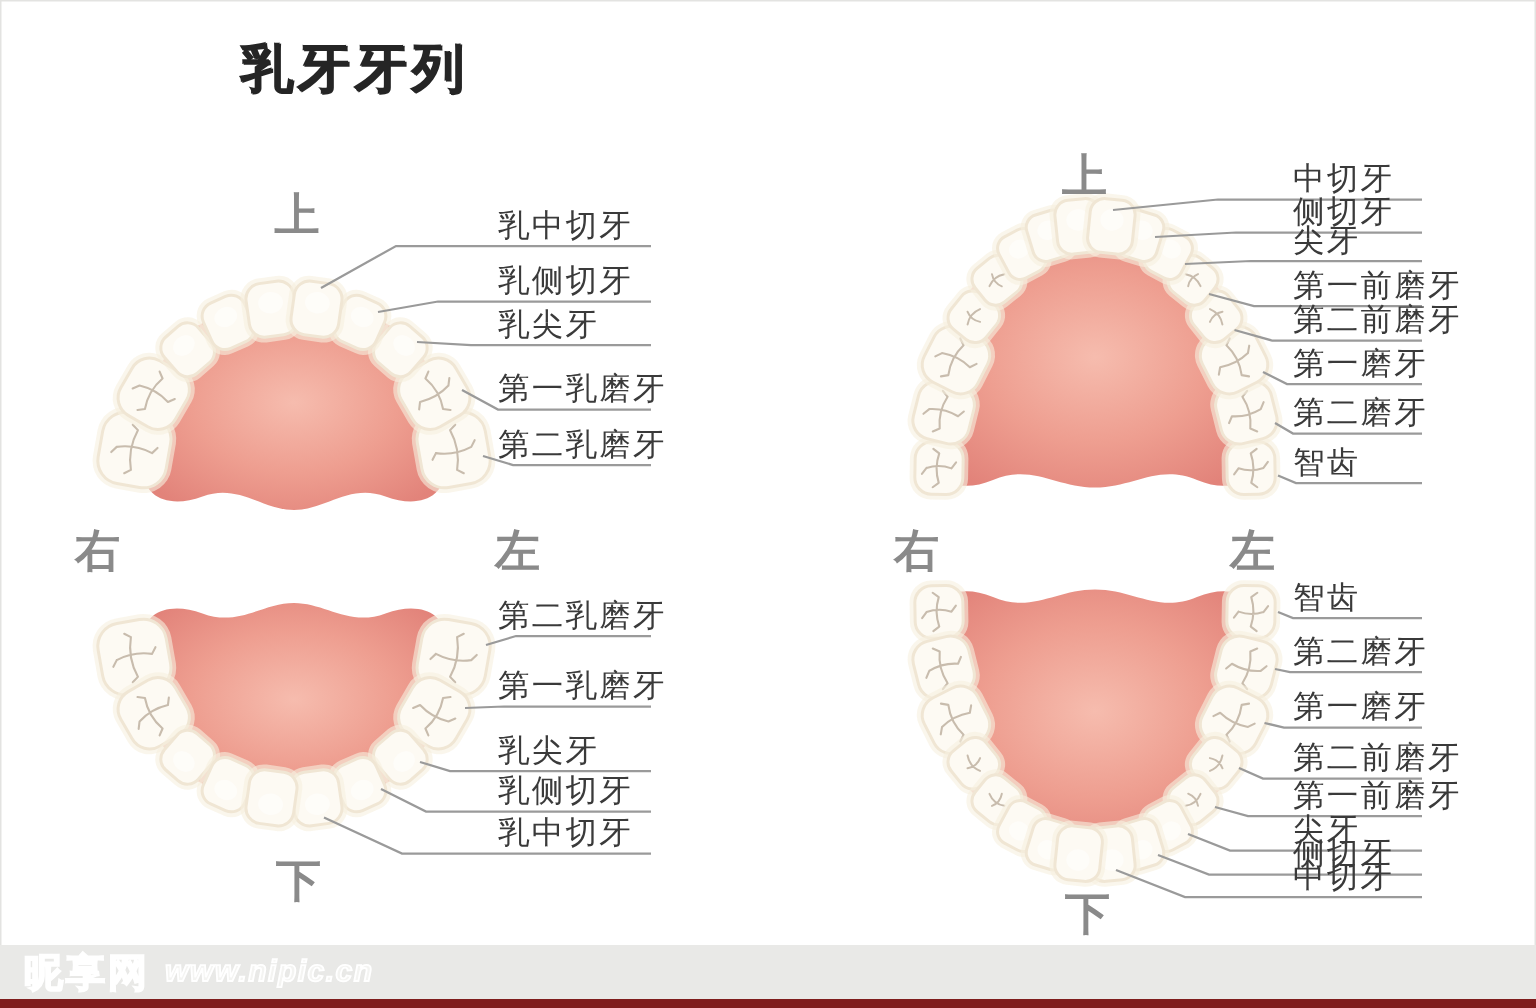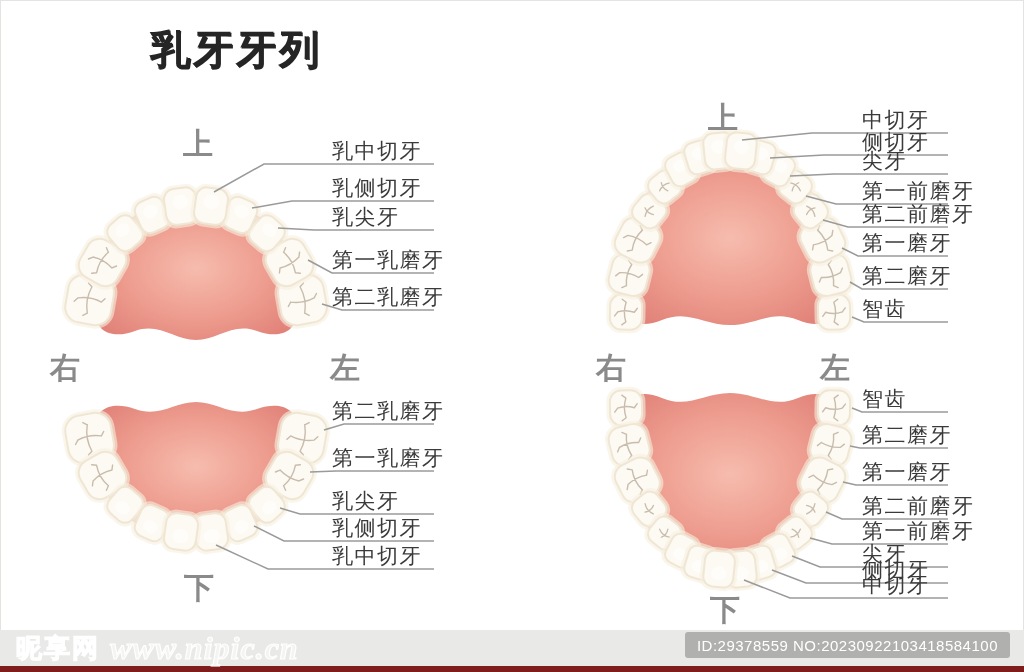--- a/index.html
+++ b/index.html
@@ -4,21 +4,21 @@
 <style>
   html,body{margin:0;padding:0;background:#f2f2f0;}
   #poster{
     position:relative;width:1024px;height:672px;background:#ffffff;
     overflow:hidden;font-family:"Liberation Sans","DejaVu Sans",sans-serif;
     box-shadow:inset 0 0 0 1px #e3e3e1;
   }
   #diagram-svg{position:absolute;left:0;top:0;z-index:1;}
   .title{
     position:absolute;z-index:3;width:300px;text-align:center;
-    font-size:40px;font-weight:900;color:#252525;letter-spacing:3px;
+    font-size:35px;font-weight:900;color:#252525;letter-spacing:3px;
     text-shadow:1px 1px 0 #252525;
   }
   .dir{
     position:absolute;z-index:3;font-size:30px;font-weight:bold;color:#8a8a8a;
     line-height:32px;
   }
   .tooth-label{
     position:absolute;z-index:3;font-size:21px;letter-spacing:1.5px;
     color:#3a3a3a;line-height:22px;white-space:nowrap;
   }
@@ -28,21 +28,21 @@
   }
   #watermark{
     position:absolute;left:16px;top:2px;height:32px;display:flex;
     align-items:center;gap:10px;font-weight:bold;
   }
   .wm-outline{
     color:#f4f4f2;-webkit-text-stroke:1.2px #ffffff;
     text-shadow:0 0 1px #d8d8d6;
   }
   #wm-logo{font-size:26px;letter-spacing:2px;}
-  #wm-url{font-size:32px;font-style:italic;letter-spacing:1px;font-family:Liberation Serif, serif;}
+  #wm-url{font-size:20px;font-style:italic;letter-spacing:1px;}
   #id-badge{
     position:absolute;right:14px;top:2px;height:26px;padding:0 12px;
     background:#b0b0ae;border-radius:3px;color:#ffffff;font-size:15px;
     display:flex;align-items:center;letter-spacing:0.5px;
   }
 </style>
 </head>
 <body>
 
 <div id="poster">
@@ -392,16 +392,15 @@
       <div class="tooth-label" style="left: 862px; top: 543px;">尖牙</div>
       <div class="tooth-label" style="left: 862px; top: 559px;">侧切牙</div>
       <div class="tooth-label" style="left: 862px; top: 574px;">中切牙</div>
     </div>
 
   <div id="bottom-bar">
     <div id="watermark">
       <span id="wm-logo" class="wm-outline">昵享网</span>
       <span id="wm-url" class="wm-outline">www.nipic.cn</span>
     </div>
-    <div id="id-badge">ID:29378559 NO:20230922103418584100</div>
   </div>
 
 </div>
 
 </body></html>

